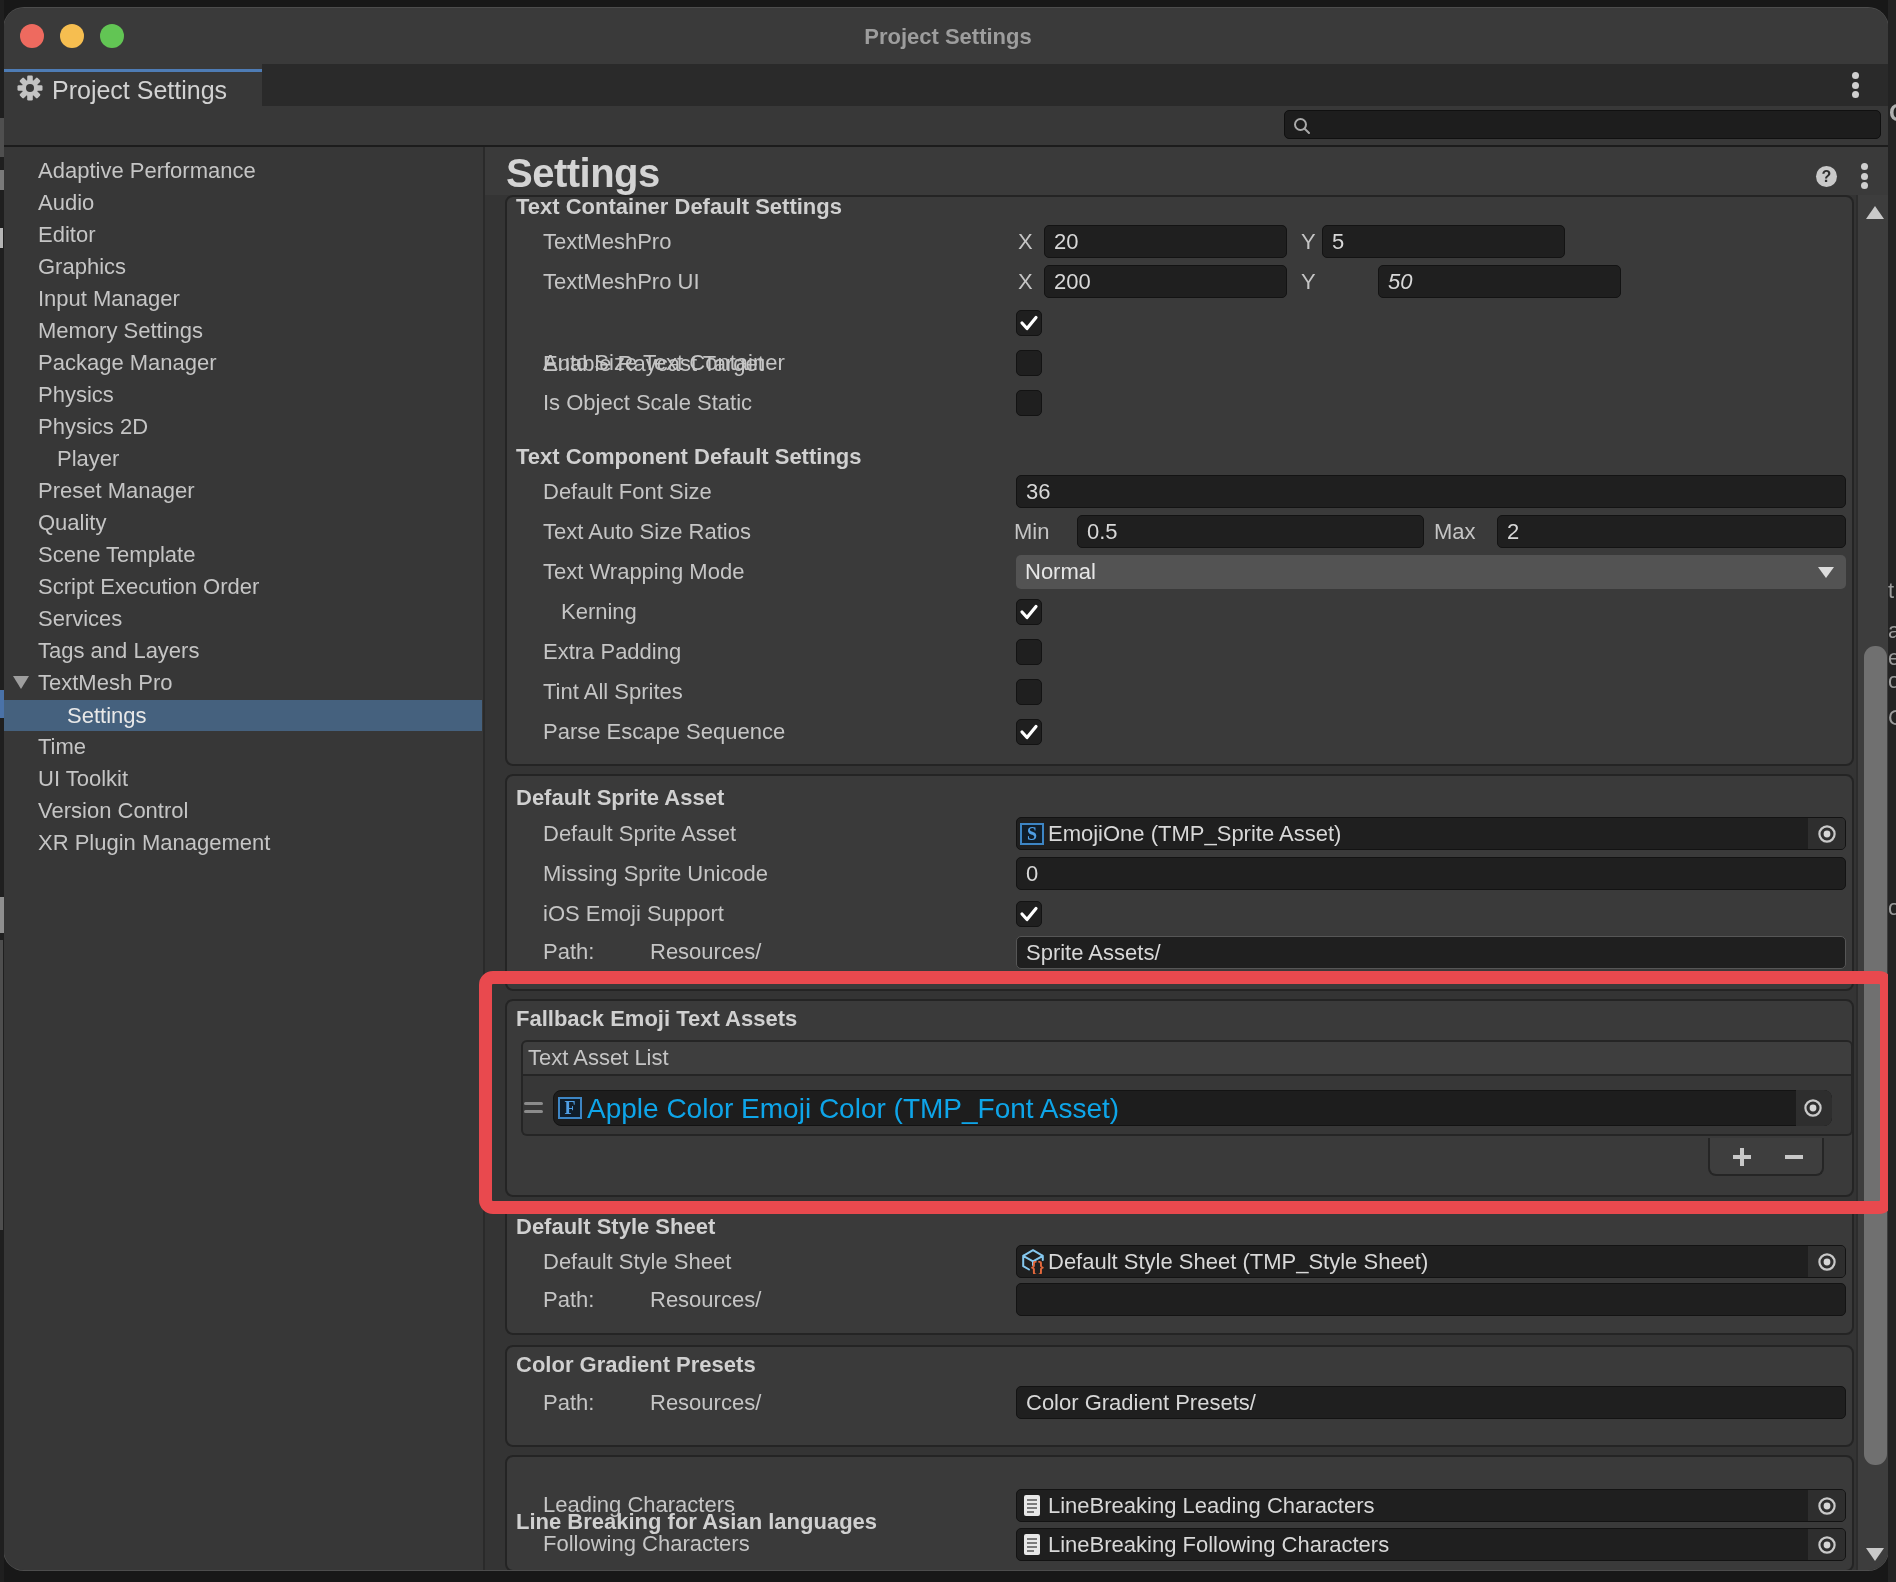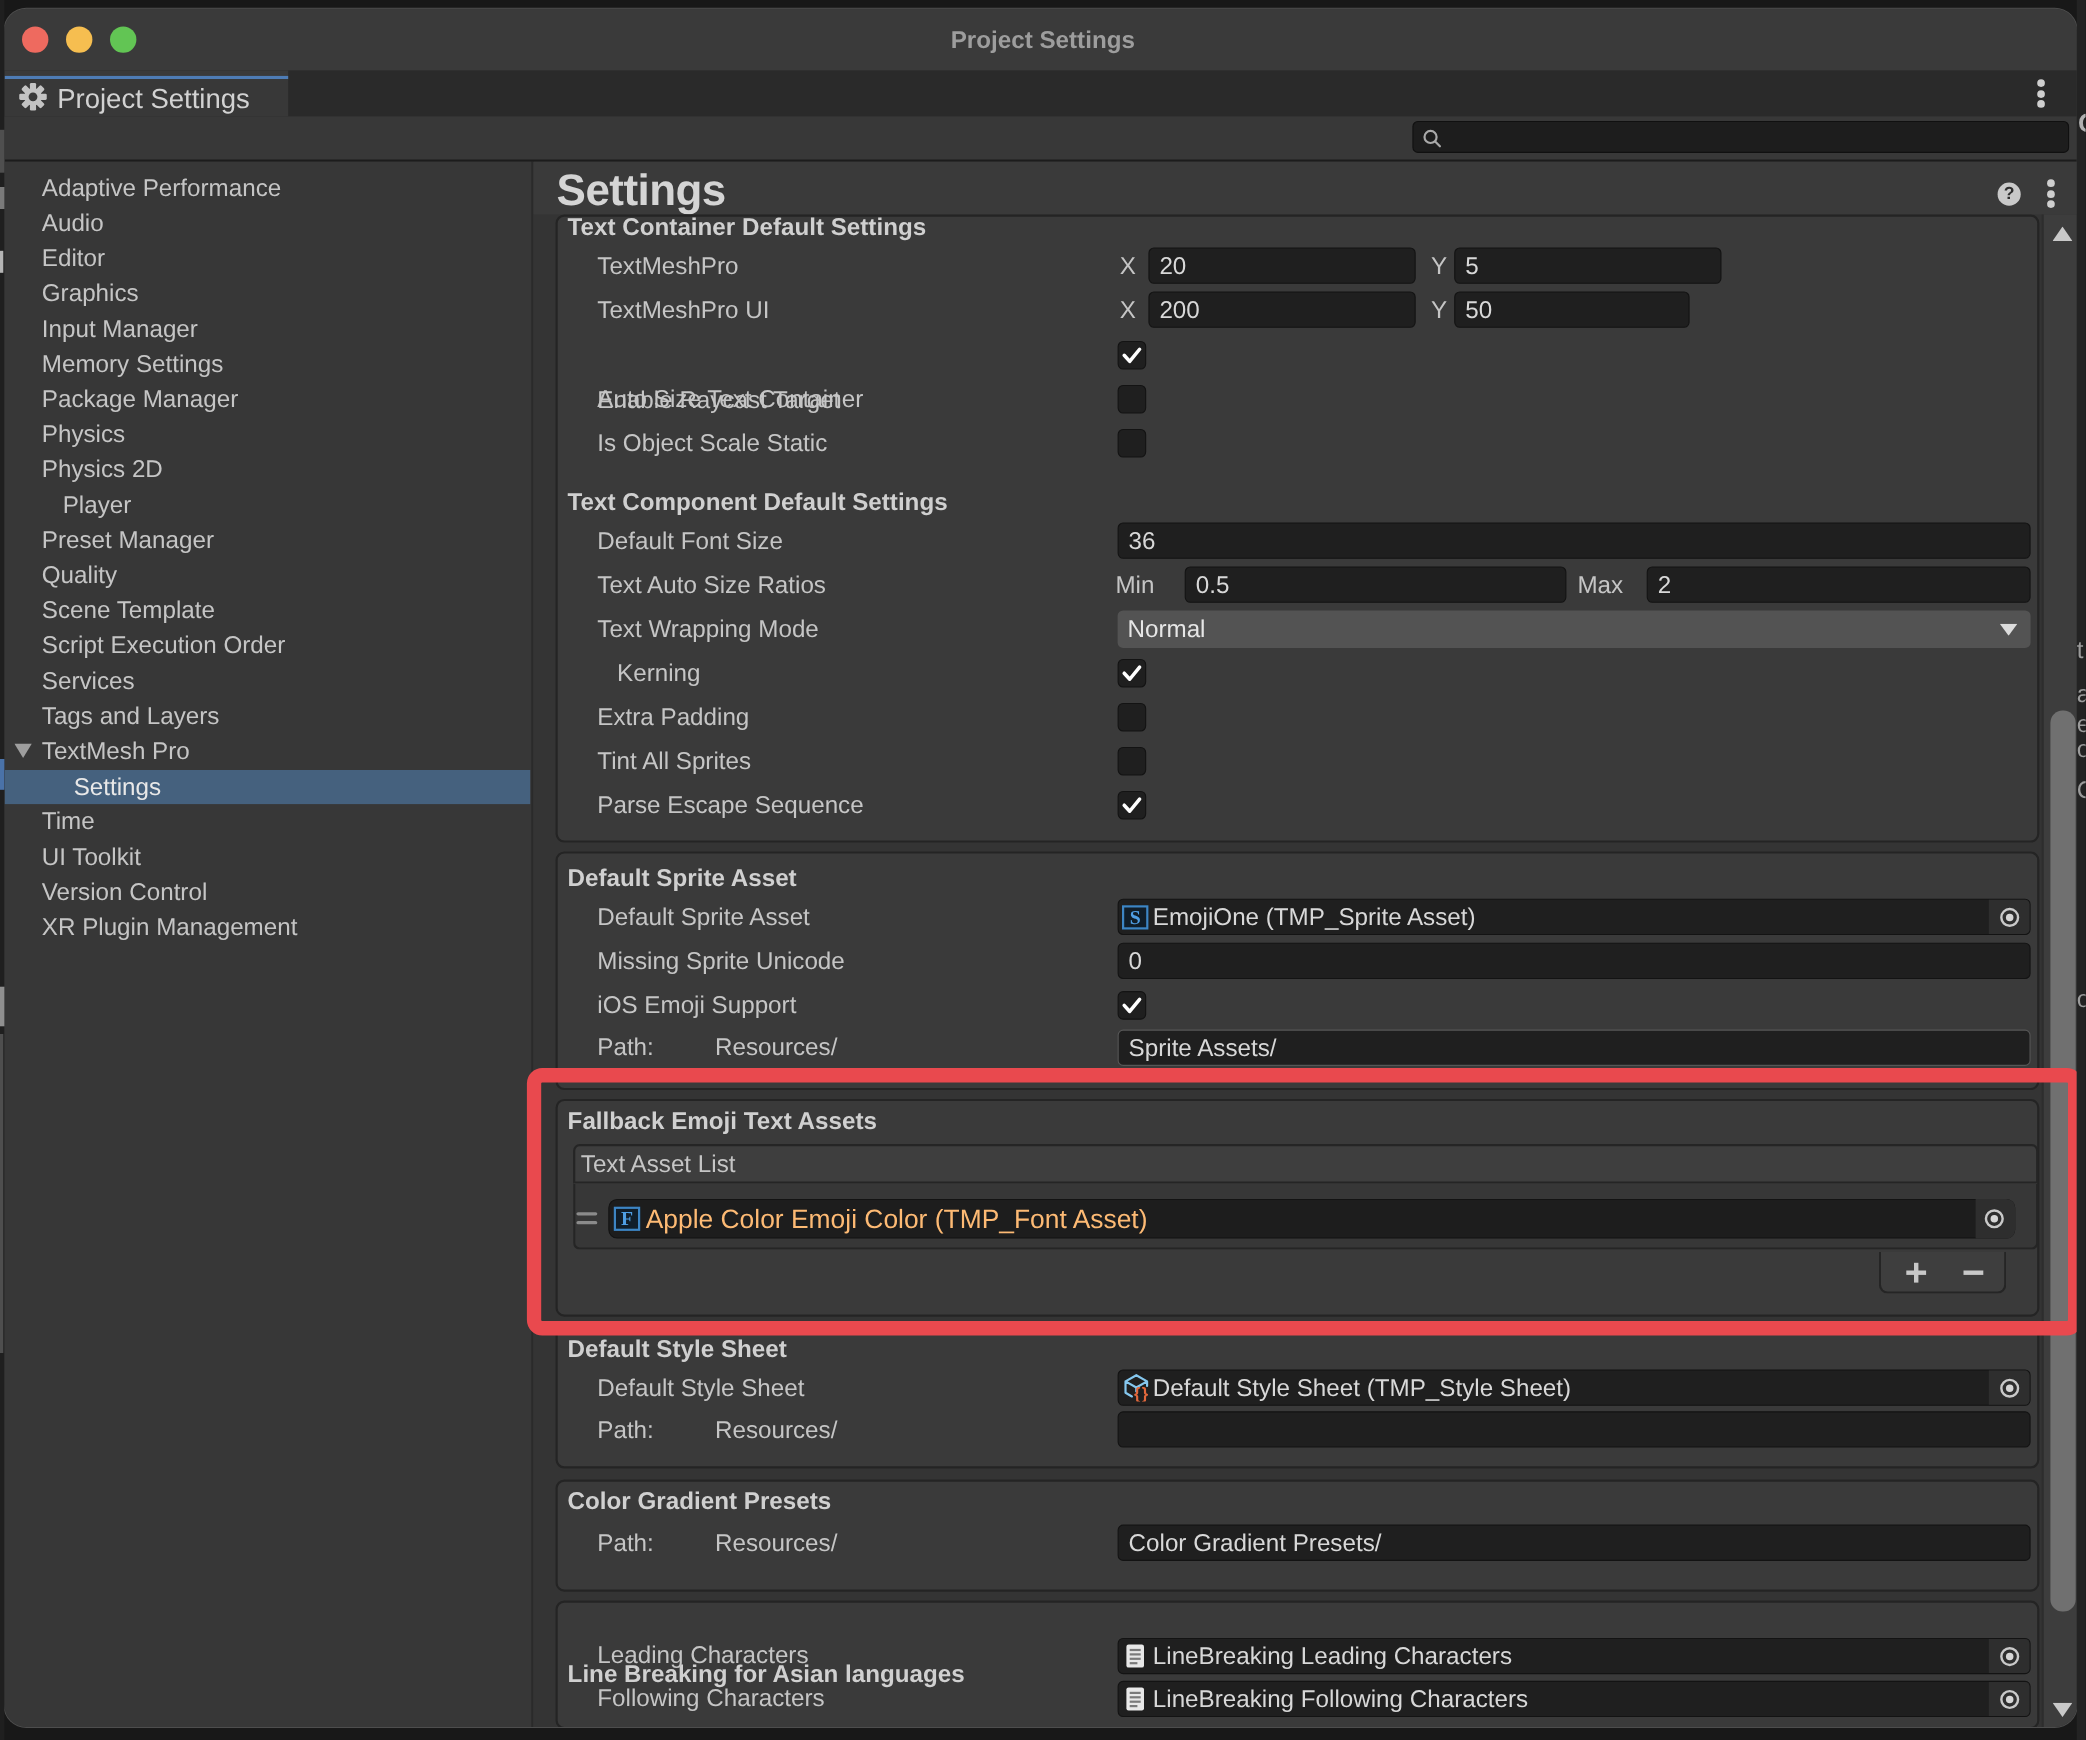--- a/index.html
+++ b/index.html
@@ -113,21 +113,21 @@
 <div class="lbl bold" style="left:516px; top:196px;">Text Container Default Settings</div>
 <div class="lbl" style="left:543px; top:231px;">TextMeshPro</div>
 <div class="lbl" style="left:1018px; top:231px;">X</div>
 <div class="inp" style="left:1044px; top:225px; width:243px;">20</div>
 <div class="lbl" style="left:1301px; top:231px;">Y</div>
 <div class="inp" style="left:1322px; top:225px; width:243px;">5</div>
 <div class="lbl" style="left:543px; top:271px;">TextMeshPro UI</div>
 <div class="lbl" style="left:1018px; top:271px;">X</div>
 <div class="inp" style="left:1044px; top:265px; width:243px;">200</div>
 <div class="lbl" style="left:1301px; top:271px;">Y</div>
-<div class="inp" style="left:1322px; top:265px; width:214px;">50</div>
+<div class="inp" style="left:1378px; top:265px; width:243px;font-style:italic;">50</div>
 <div class="lbl" style="left:543px; top:312px;margin-top:41px;">Enable Raycast Target</div>
 <div class="chk" style="left:1016px; top:310px;"></div>
 <svg class="abs" style="left:1016px; top:310px;" width="26" height="26" viewBox="0 0 26 26">
           <polyline points="6,13 11,18.5 20,7.5" fill="none" stroke="#ffffff" stroke-width="3.2" stroke-linecap="round" stroke-linejoin="round"></polyline>
         </svg>
 <div class="lbl" style="left:543px; top:352px;">Auto Size Text Container</div>
 <div class="chk" style="left:1016px; top:350px;"></div>
 <div class="lbl" style="left:543px; top:392px;">Is Object Scale Static</div>
 <div class="chk" style="left:1016px; top:390px;"></div>
 <div class="lbl bold" style="left:516px; top:446px;">Text Component Default Settings</div>
@@ -182,21 +182,21 @@
 <div class="box" style="top:999px; height:198px;"></div>
 <div class="lbl bold" style="left:516px; top:1008px;">Fallback Emoji Text Assets</div>
 <div class="abs" style="left:521px; top:1040px; width:1332px; height:36px; background:#3e3e3e; border:2px solid #252525; border-radius:6px 6px 0 0;"></div>
 <div class="lbl" style="left:528px; top:1047px;">Text Asset List</div>
 <div class="abs" style="left:521px; top:1076px; width:1332px; height:60px; background:#373737; border:2px solid #252525; border-top:none; border-radius:0 0 6px 6px;"></div>
 <div class="abs" style="left:524px; top:1102px; width:19px; height:3px; background:#8b8b8b; border-radius:2px;"></div>
 <div class="abs" style="left:524px; top:1110px; width:19px; height:3px; background:#8b8b8b; border-radius:2px;"></div>
 <div class="abs" style="left:553px; top:1090px; width:1279px; height:36px; background:#1d1d1d; border:1px solid #131313; border-radius:8px;"></div>
 <div class="abs" style="left:1796px; top:1090px; width:36px; height:36px; background:#2e2e2e; border-radius:0 8px 8px 0;"></div>
 <div class="abs" style="left:558px; top:1097px; width:24px; height:22px; background:#101d29; border:2px solid #3d85c4; font-family:'Liberation Serif',serif; font-weight:bold; font-size:18px; color:#4f9ee4; text-align:center; line-height:18px;">F</div>
-<div class="abs" style="left:587px; top:1096px; color:#fdba74; font-size:24px; line-height:25px; white-space:nowrap;">Apple Color Emoji Color (TMP_Font Asset)</div>
+<div class="abs" style="left:587px; top:1096px; color:#0ea5e9; font-size:28px; line-height:25px; white-space:nowrap;">Apple Color Emoji Color (TMP_Font Asset)</div>
 <svg class="abs picker" style="left:1803px; top:1098px;" width="20" height="20" viewBox="0 0 20 20">
           <circle cx="10" cy="10" r="7.6" fill="none" stroke="#c9c9c9" stroke-width="2.2"></circle>
           <circle cx="10" cy="10" r="3.4" fill="#d6d6d6"></circle>
         </svg>
 <div class="abs" style="left:1708px; top:1138px; width:116px; height:38px; background:#3e3e3e; border:2px solid #252525; border-top:none; border-radius:0 0 8px 8px;"></div>
 <div class="abs" style="left:1733px; top:1155px; width:18px; height:4px; background:#c8c8c8;"></div>
 <div class="abs" style="left:1740px; top:1148px; width:4px; height:18px; background:#c8c8c8;"></div>
 <div class="abs" style="left:1785px; top:1155px; width:18px; height:4px; background:#c8c8c8;"></div>
 <div class="box" style="top:1205px; height:130px;"></div>
 <div class="lbl bold" style="left:516px; top:1216px;">Default Style Sheet</div>

